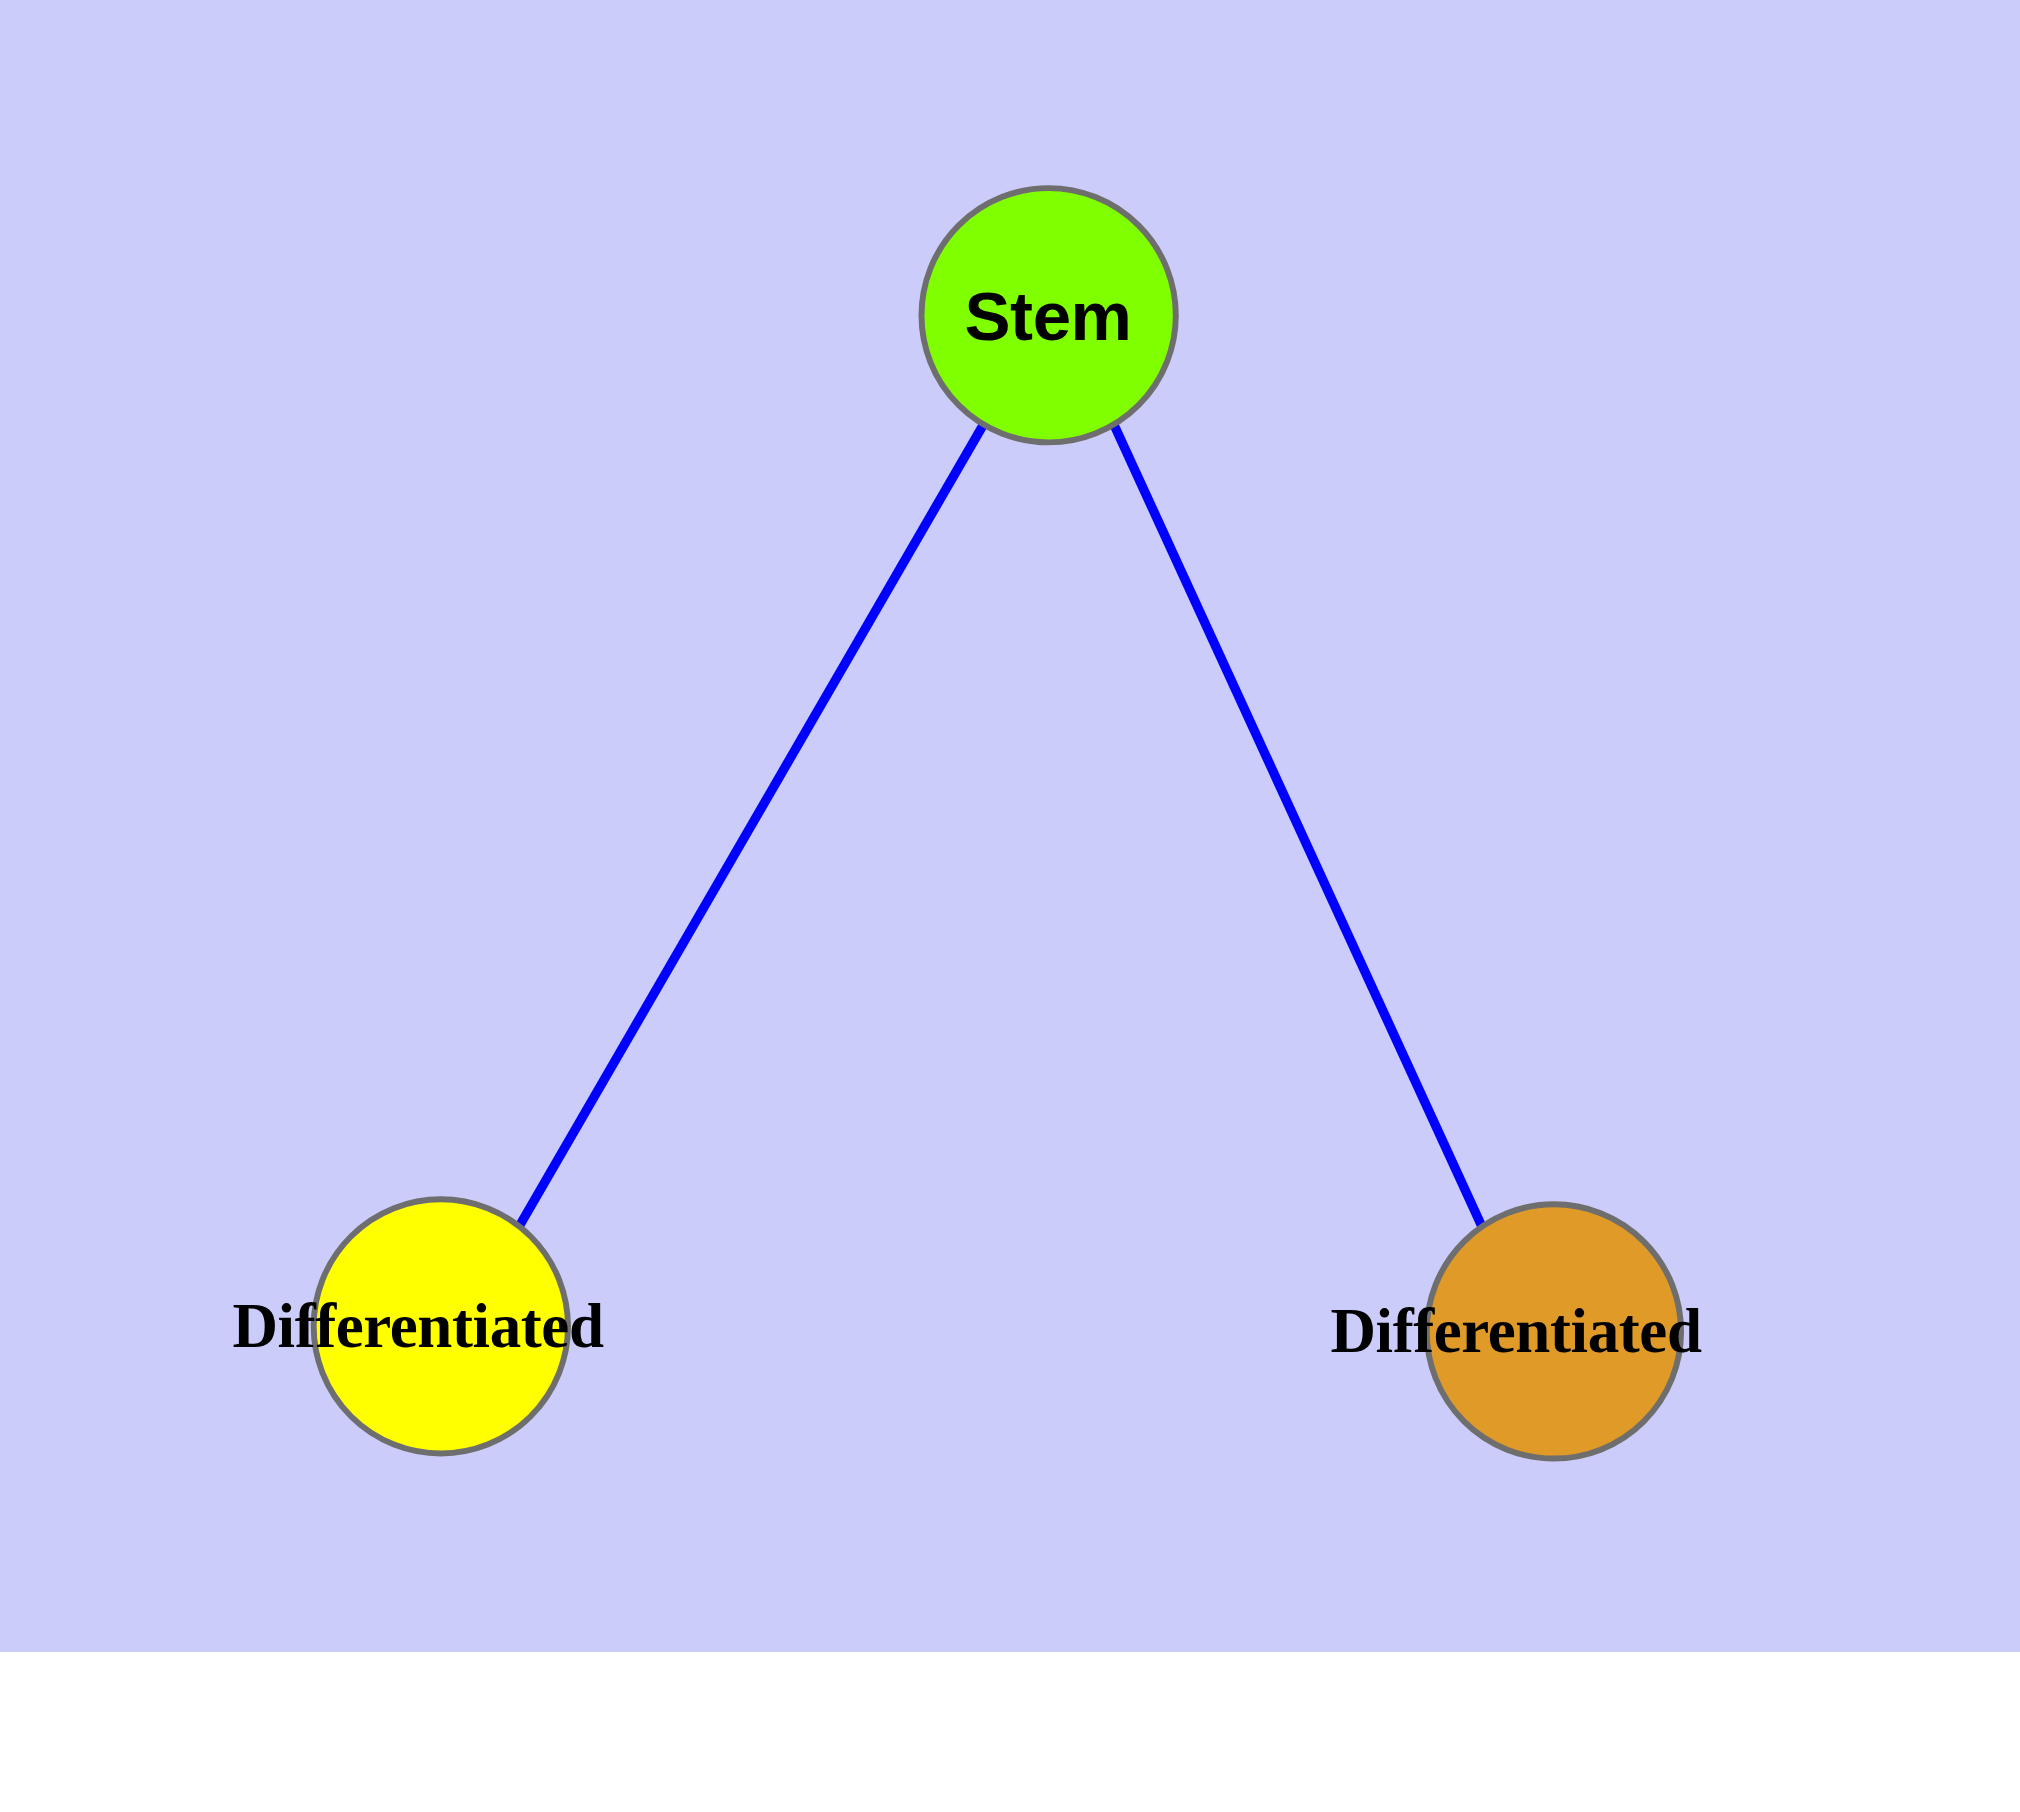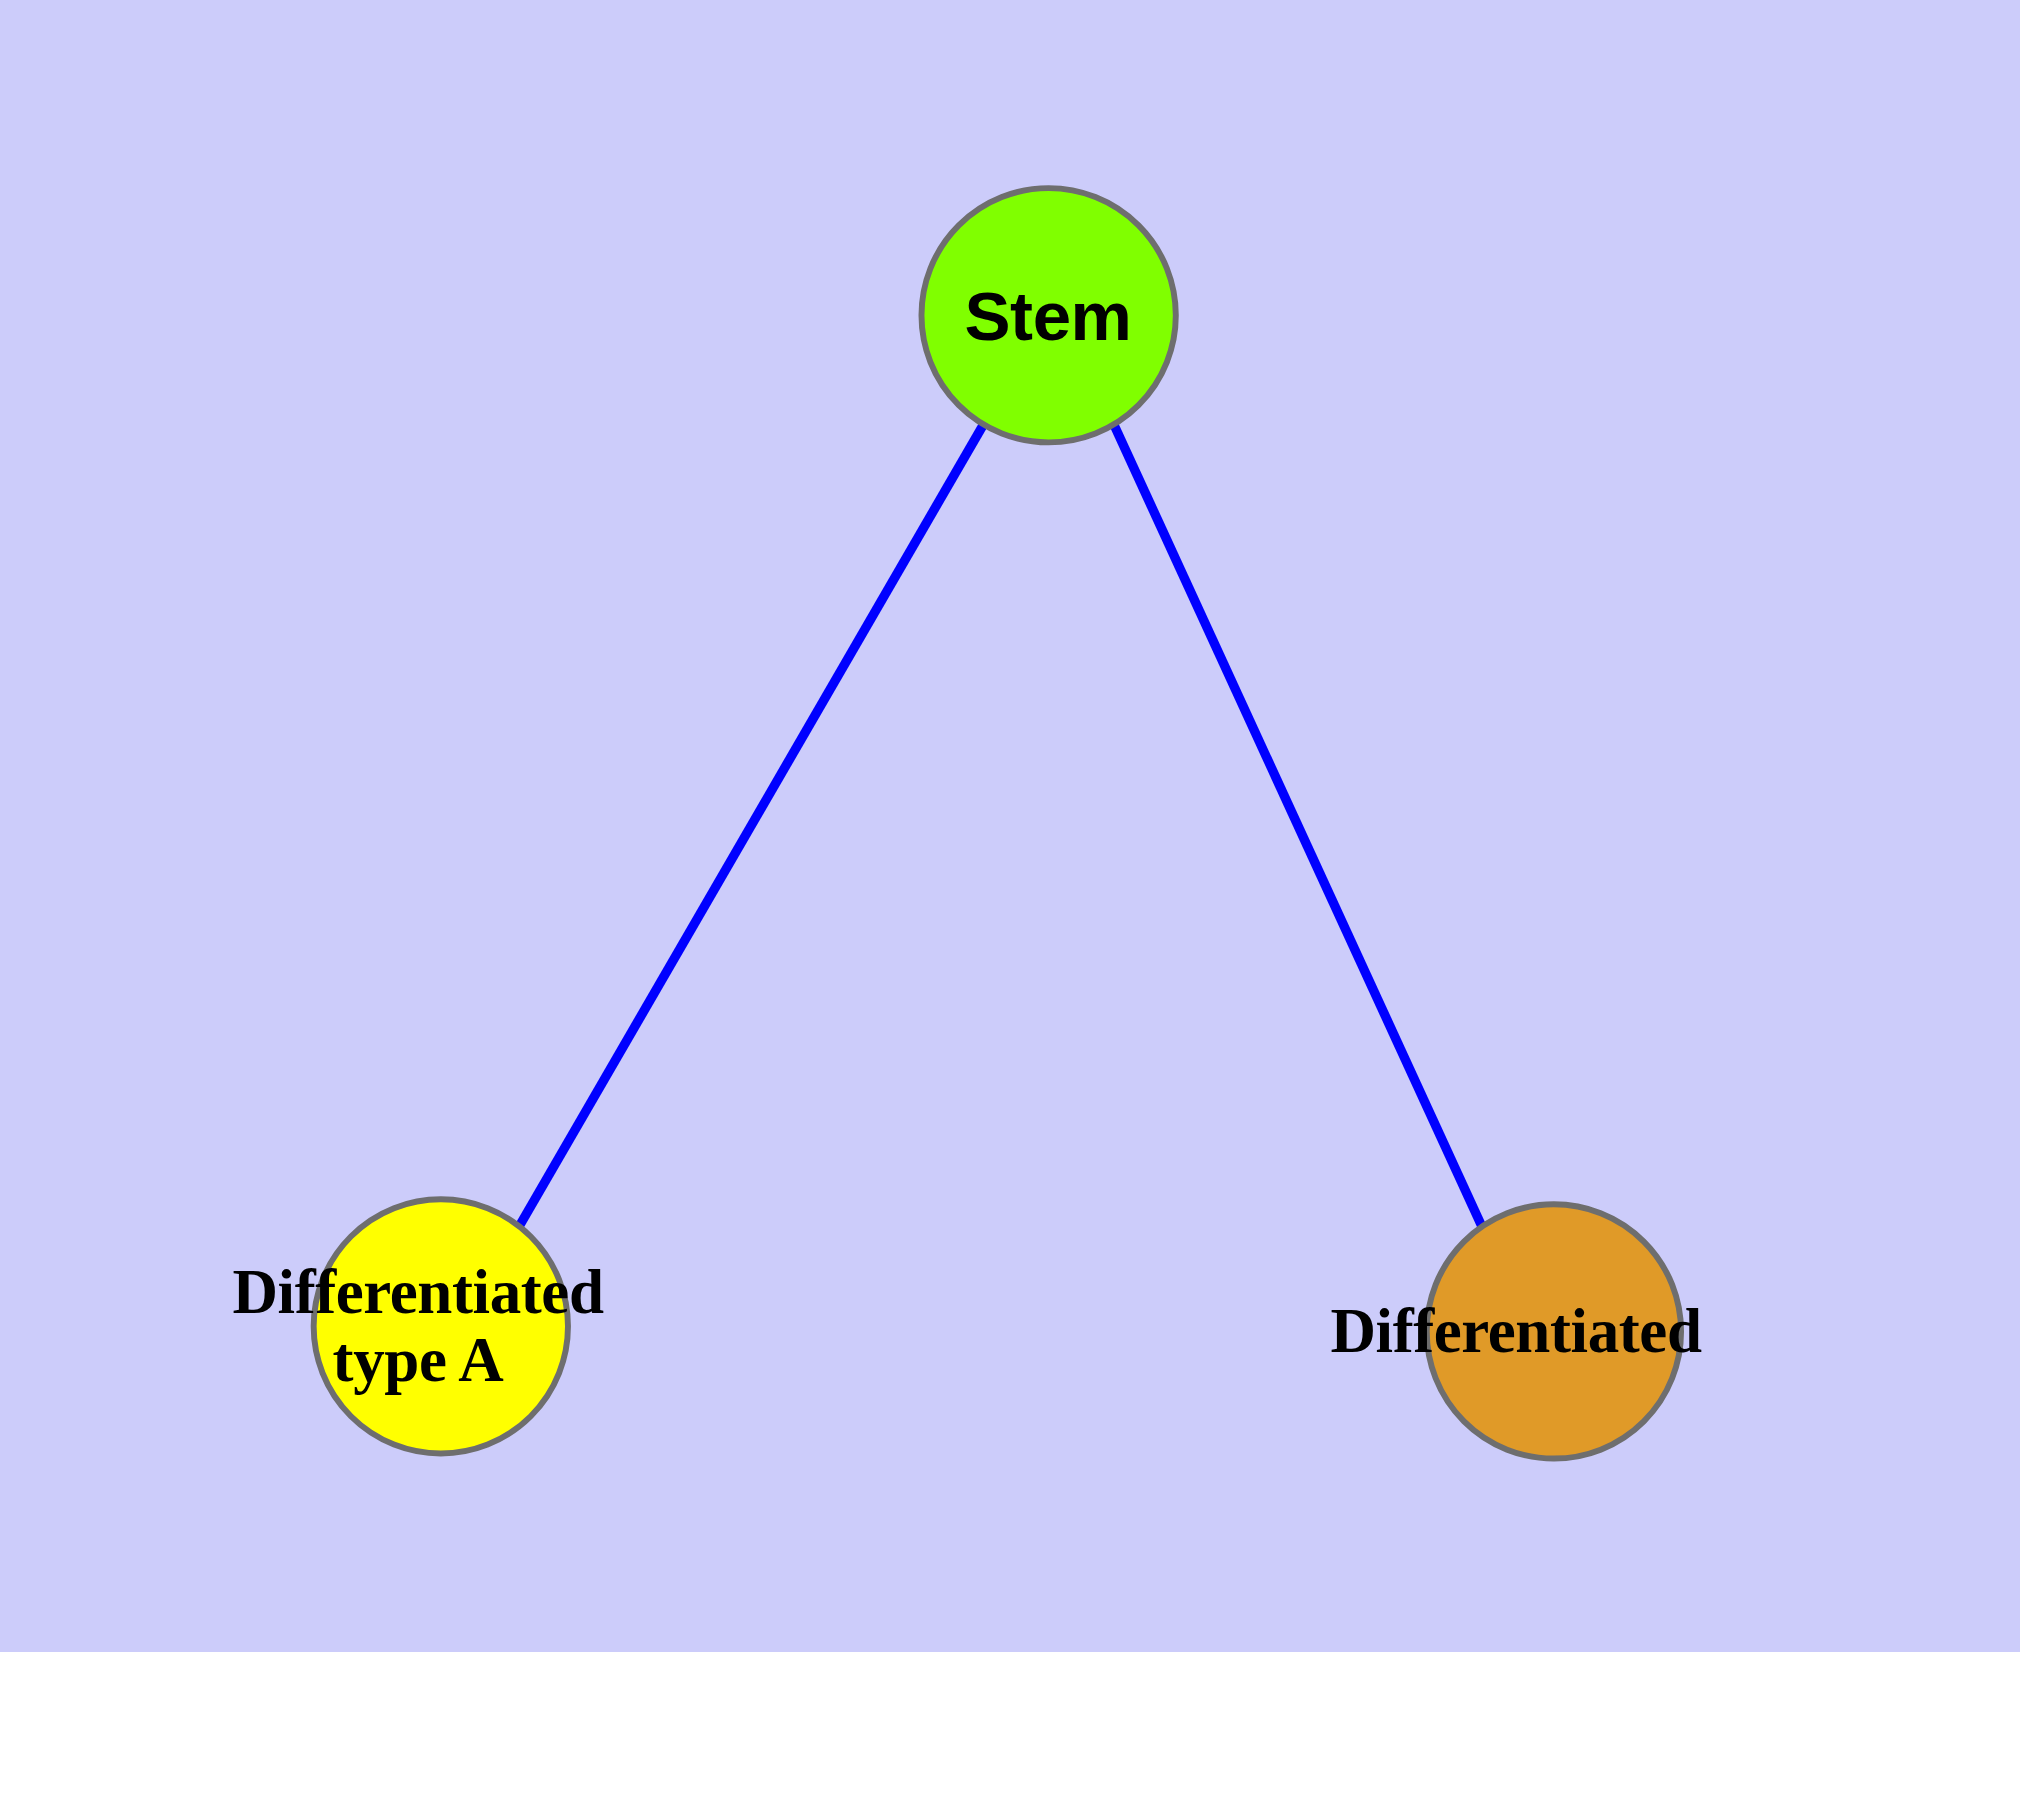--- a/index.html
+++ b/index.html
@@ -69,21 +69,20 @@
         <circle cx="1833" cy="1571" r="150" fill="#E09A28" stroke="#6E6E6E" stroke-width="7"></circle>
       </g>
   </svg>
 
   <div class="node-label" id="label-stem" style="left: 1048px; top: 317px; color: rgb(0, 0, 0);">
       <span class="lbl-line">Stem</span>
     </div>
 
   <div class="node-label" id="label-type-a" style="left: 418px; top: 1326px; color: rgb(0, 0, 0);">
       <span class="lbl-line">Differentiated</span>
-      <span class="lbl-line">type A</span>
     </div>
 
   <div class="node-label" id="label-type-b" style="left: 1516px; top: 1331px; color: rgb(0, 0, 0);">
       <span class="lbl-line">Differentiated</span>
     </div>
 
 </div>
 
 
 </body></html>

